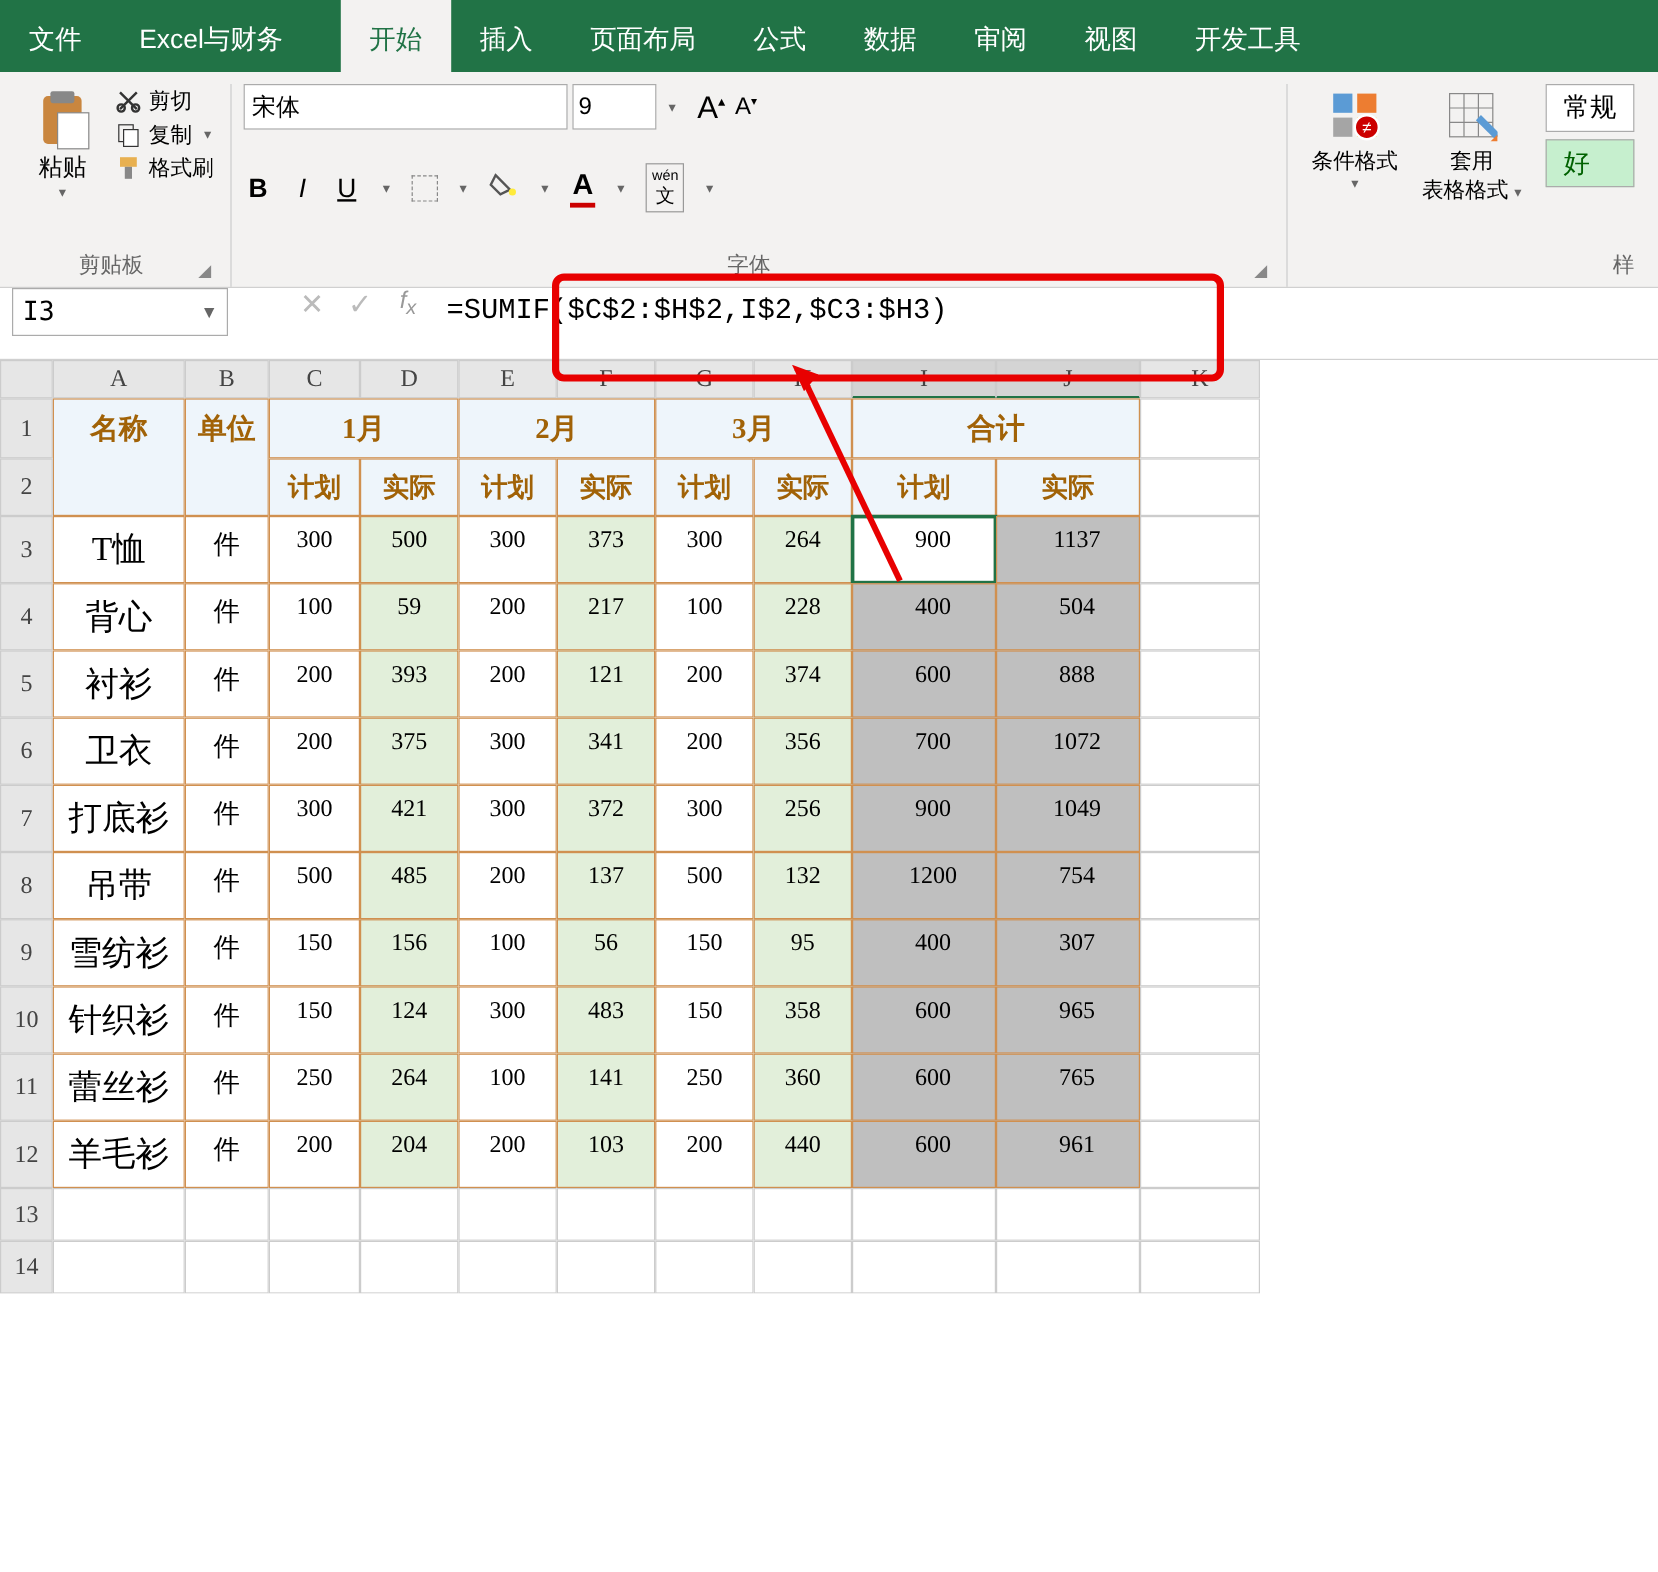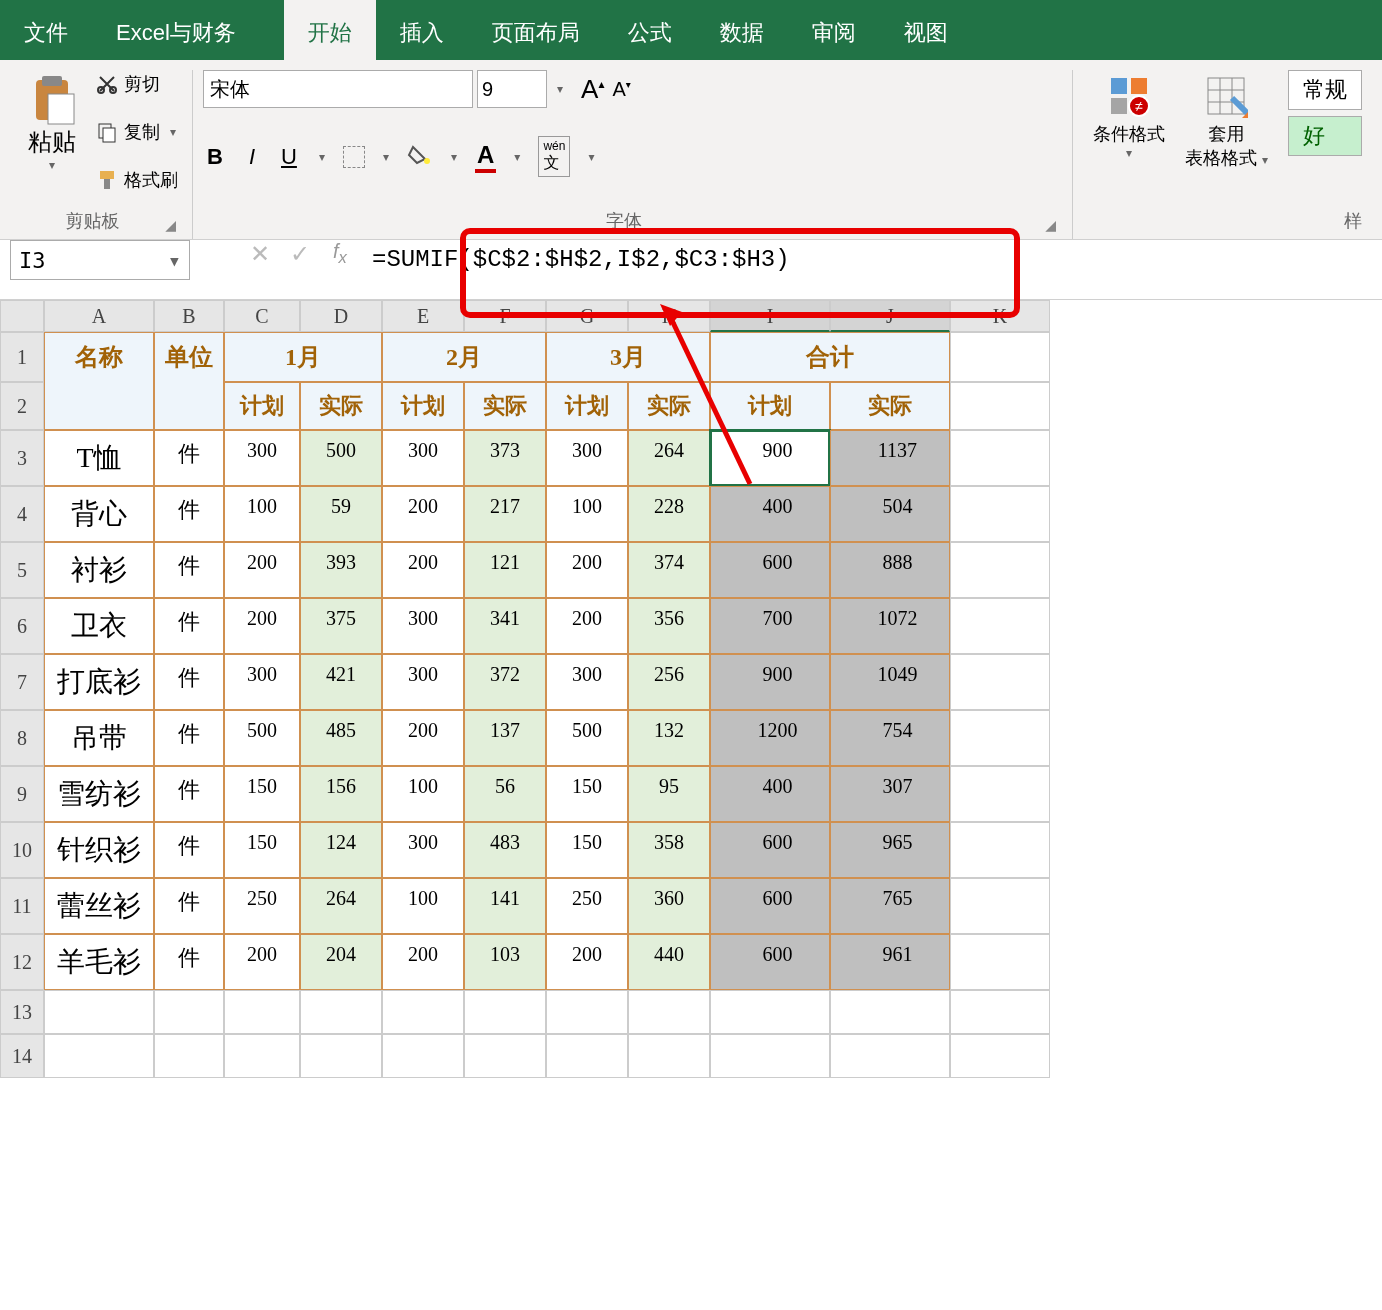--- a/index.html
+++ b/index.html
@@ -11,21 +11,21 @@
 .ribbon-tab.active { background: #f3f2f1; color: #217346; margin-left: 24px; }
 
 
 .ribbon-content { background: #f3f2f1; display: flex; padding: 10px 10px 0 10px; border-bottom: 1px solid #d0d0d0; height: 180px; }
 .ribbon-group { display: flex; flex-direction: column; align-items: center; padding: 0 10px; border-right: 1px solid #ccc; }
 .ribbon-group:last-child { border-right: none; }
 .ribbon-group-body { flex: 1; display: flex; align-items: flex-start; }
 .ribbon-group-label { font-size: 18px; color: #666; padding: 6px 0; }
 
 .paste-btn { display: flex; flex-direction: column; align-items: center; padding: 4px 8px; cursor: pointer; }
-.clip-stack { display: flex; flex-direction: column; margin-left: 8px; gap: 20px; }
+.clip-stack { display: flex; flex-direction: column; margin-left: 8px; gap: 0; }
 .clip-item { display: flex; align-items: center; gap: 6px; font-size: 18px; cursor: pointer; padding: 2px 4px; }
 
 .font-select { width: 270px; height: 38px; font-size: 20px; border: 1px solid #ababab; background: #fff; padding: 0 6px; }
 .size-select { width: 70px; height: 38px; font-size: 20px; border: 1px solid #ababab; background: #fff; margin-left: 4px; padding: 0 4px; }
 .font-row { display: flex; align-items: center; margin-bottom: 18px; }
 .font-row2 { display: flex; align-items: center; gap: 18px; margin-top: 10px;}
 .fbtn { font-size: 22px; cursor: pointer; padding: 2px 4px; }
 .fbtn.bold { font-weight: bold; }
 .fbtn.italic { font-style: italic; }
 .fbtn.underline { text-decoration: underline; }
@@ -75,33 +75,34 @@
 <div class="ribbon-tabs">
   <div class="ribbon-tab">文件</div>
   <div class="ribbon-tab">Excel与财务</div>
   <div class="ribbon-tab active">开始</div>
   <div class="ribbon-tab">插入</div>
   <div class="ribbon-tab">页面布局</div>
   <div class="ribbon-tab">公式</div>
   <div class="ribbon-tab">数据</div>
   <div class="ribbon-tab">审阅</div>
   <div class="ribbon-tab">视图</div>
+  <div class="ribbon-tab">开发工具</div>
 </div>
 
 <div class="ribbon-content">
 
   <div class="ribbon-group">
     <div class="ribbon-group-body">
       <div class="paste-btn">
         <svg width="48" height="52">
             <rect x="8" y="6" width="32" height="40" rx="4" fill="#c9863f"></rect>
             <rect x="14" y="2" width="20" height="10" rx="2" fill="#888"></rect>
             <rect x="20" y="20" width="26" height="30" fill="#fff" stroke="#888"></rect>
           </svg>
-        <span style="font-size:24px">粘贴</span>
+        <span style="font-size:20px">粘贴</span>
         <span style="font-size:12px;color:#666">▾</span>
       </div>
       <div class="clip-stack">
         <div class="clip-item">
           <svg width="22" height="22">
               <path d="M4 4 L18 18 M18 4 L4 18" stroke="#333" stroke-width="2"></path>
               <circle cx="5" cy="17" r="3" fill="none" stroke="#333" stroke-width="2"></circle>
               <circle cx="17" cy="17" r="3" fill="none" stroke="#333" stroke-width="2"></circle>
             </svg>
           <span>剪切</span>
@@ -145,21 +146,21 @@
           <span style="font-size:12px;color:#666">▾</span>
         <span style="border:1px dashed #888;width:22px;height:22px;display:inline-block"></span>
           <span style="font-size:12px;color:#666">▾</span>
         <span><svg width="26" height="24">
               <path d="M6 4 L18 16 L10 20 L2 12 Z" fill="none" stroke="#555" stroke-width="2"></path>
               <circle cx="20" cy="18" r="3" fill="#ffeb3b"></circle>
             </svg></span>
           <span style="font-size:12px;color:#666">▾</span>
         <span><span class="red-underline" style="font-size:24px;font-weight:bold">A</span></span>
           <span style="font-size:12px;color:#666">▾</span>
-        <span style="display:flex;flex-direction:column;align-items:flex-start;font-size:12px;border:1px solid #999;padding:2px 4px">
+        <span style="display:flex;flex-direction:column;align-items:center;font-size:12px;border:1px solid #999;padding:2px 4px">
             <span>wén</span>
             <span style="font-size:16px">文</span>
           </span>
           <span style="font-size:12px;color:#666">▾</span>
       </div>
     </div>
     <div class="ribbon-group-label" style="display:flex;width:100%;justify-content:space-between;align-items:center">
       <span style="margin:0 auto">字体</span>
       <span class="dialog-launcher">◢</span>
     </div>

